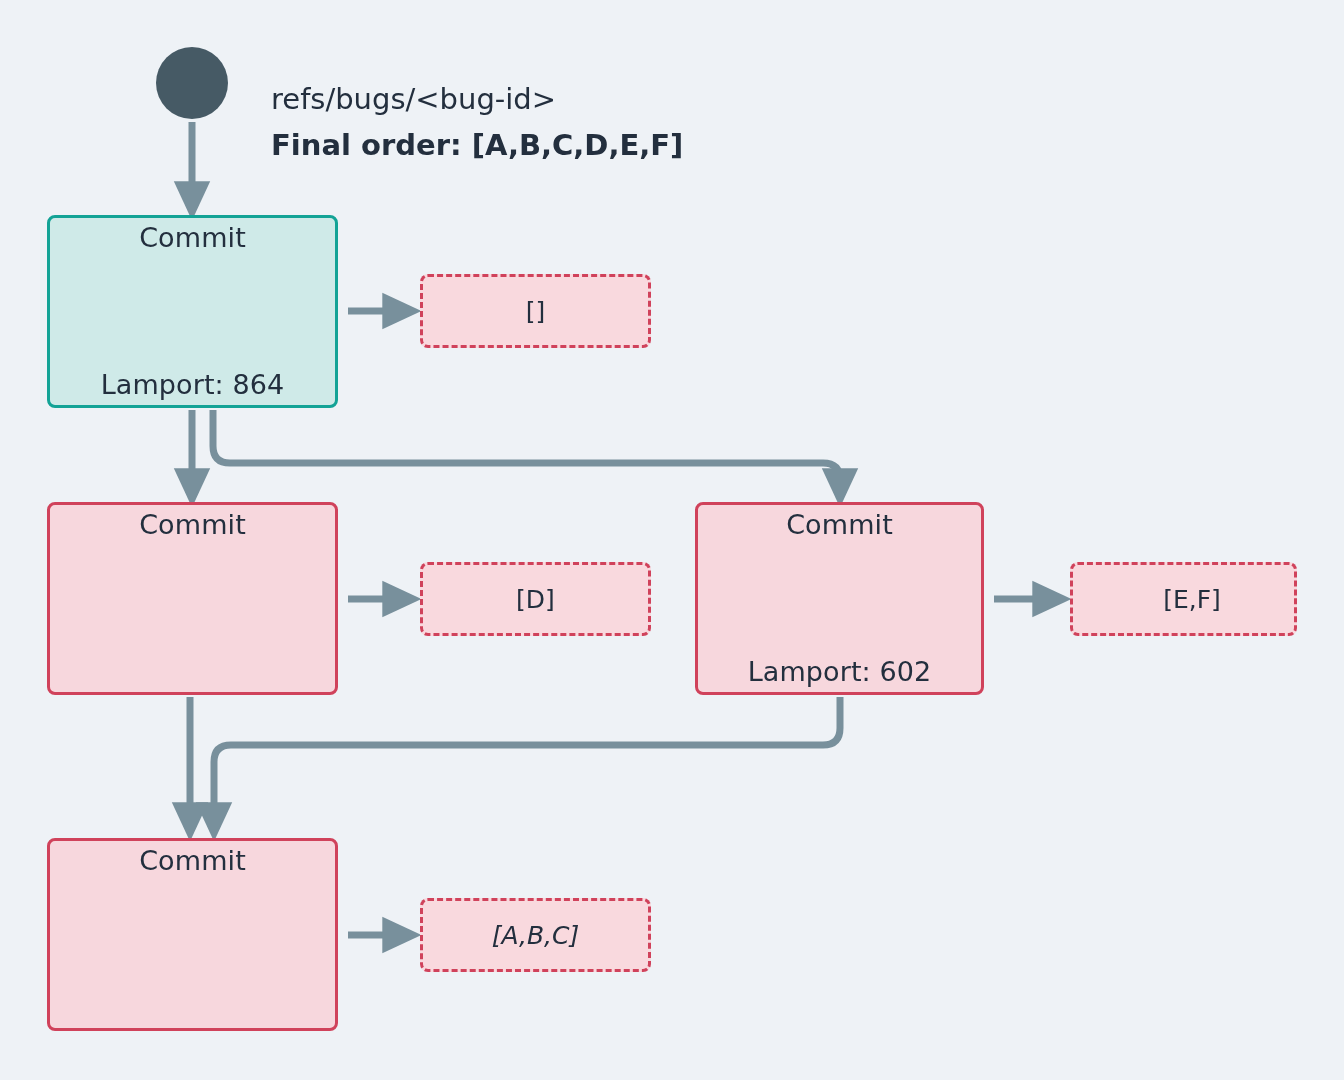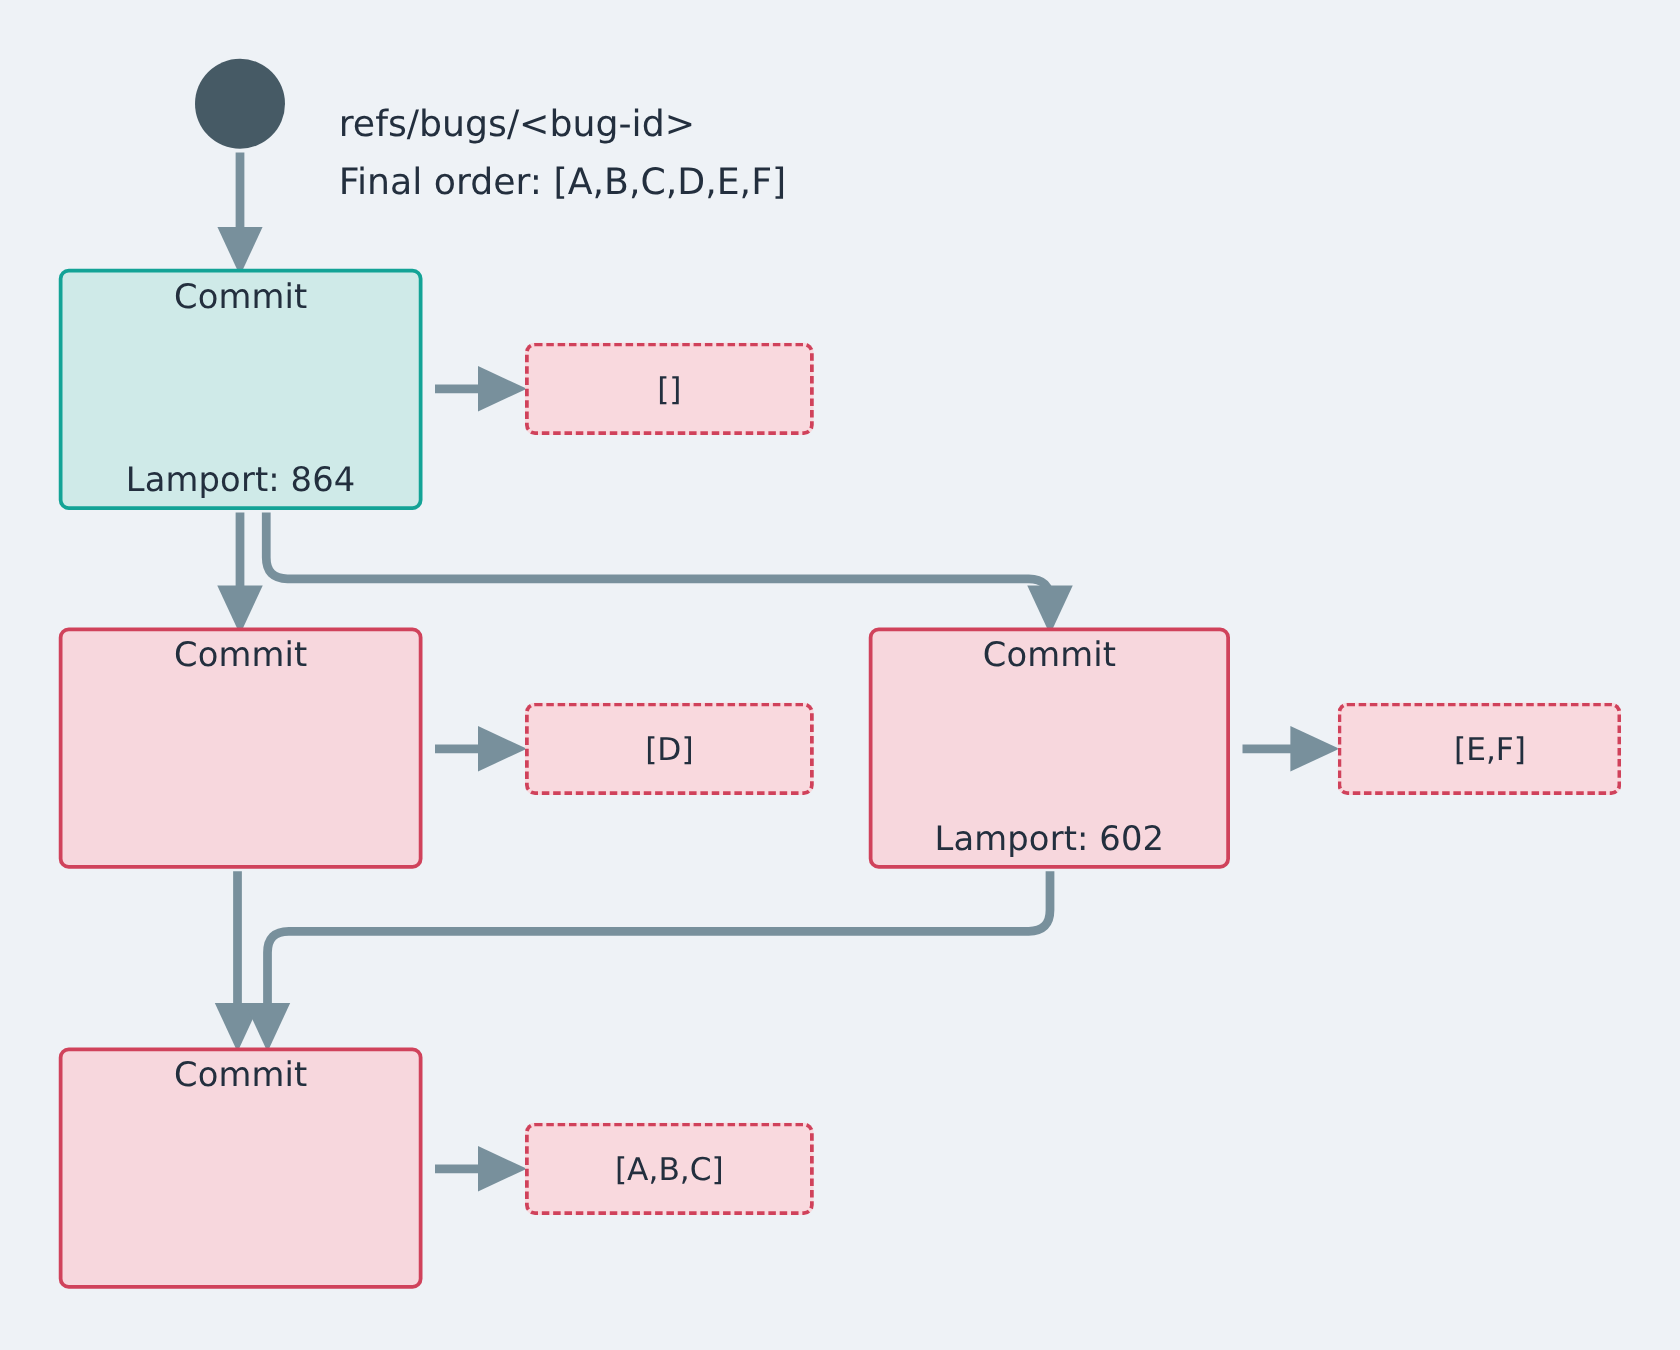--- a/index.html
+++ b/index.html
@@ -75,21 +75,21 @@
     color: #232f3e;
     white-space: nowrap;
   }
   .caption-ref {
     font-size: 29px;
     font-weight: 400;
     margin-top: 16px;
   }
   .caption-final {
     font-size: 29px;
-    font-weight: 400;
+    font-weight: 700;
   }
 </style>
 </head>
 <body>
 
 <div id="diagram-root">
 
   <svg id="edge-layer" viewBox="0 0 1344 1080" width="1344" height="1080">
     <defs>
       <marker id="arrowhead" markerWidth="6" markerHeight="6" refX="3.1" refY="3" orient="auto" markerUnits="strokeWidth">
@@ -132,15 +132,15 @@
     <div class="line">Lamport: 602</div>
   </div>
 
   <div class="node node-commit pink" style="left:47px; top:838px; width:291px; height:193px;">
     <div class="line">Commit</div>
   </div>
 
   <div class="node node-payload" style="left:420px; top:274px; width:231px; height:74px;">[]</div>
   <div class="node node-payload" style="left:420px; top:562px; width:231px; height:74px;">[D]</div>
   <div class="node node-payload" style="left:1070px; top:562px; width:227px; height:74px;padding-left:17px;">[E,F]</div>
-  <div class="node node-payload" style="left:420px; top:898px; width:231px; height:74px;">[A,B,C]</div>
+  <div class="node node-payload" style="left:420px; top:898px; width:231px; height:74px;font-style:italic;">[A,B,C]</div>
 
 </div>
 
 </body></html>

